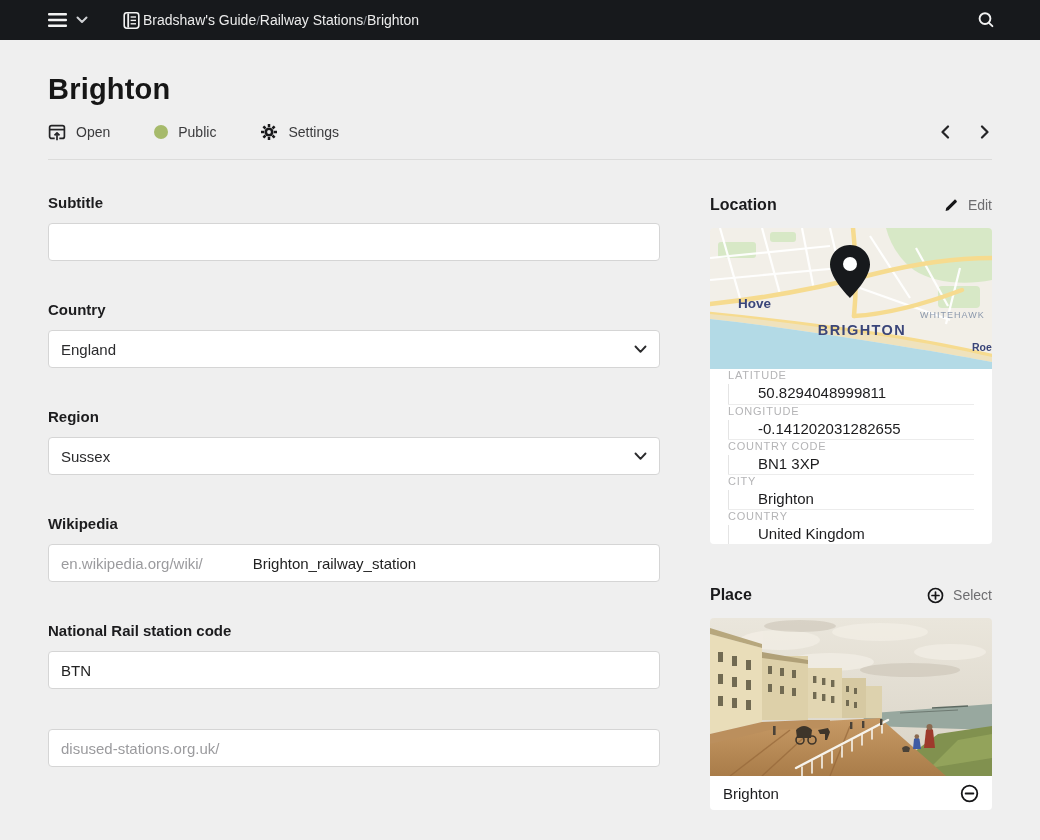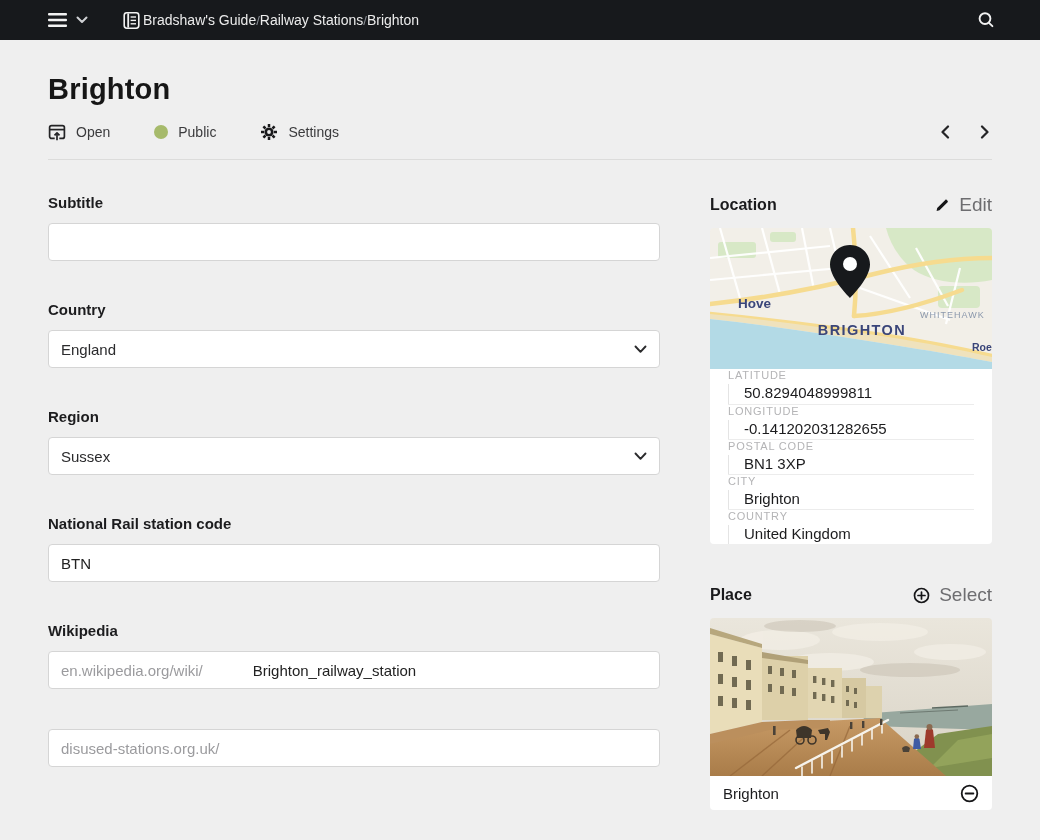--- a/index.html
+++ b/index.html
@@ -41,28 +41,28 @@
              display:flex; align-items:center; padding:0 12px; font-size:15px; color:#2b2b2d;gap:44px; }
   .f-input .prefix { color:#9b9b9e; }
   .f-input .val { margin-left:6px; color:#222; }
   .f-input.placeholder-only .prefix { margin-left:0; }
   .f-select { justify-content:space-between; cursor:pointer; }
   .f-select .sel-val { color:#2b2b2d; }
 
   
   .side-head { display:flex; align-items:center; justify-content:space-between; margin-top:34px; height:22px; }
   .side-head .s-title { font-size:16px; font-weight:700; color:#1a1a1c; }
-  .side-action { display:flex; align-items:center; gap:9px; font-size:19px; color:#6d6d70; cursor:pointer; }
+  .side-action { display:flex; align-items:center; gap:9px; font-size:14px; color:#6d6d70; cursor:pointer; }
 
   .map-card { margin-top:12px; width:282px; height:141px; border-radius:4px 4px 0 0; overflow:hidden; cursor:pointer; }
   .loc-table { background:#fff; border-radius:0 0 4px 4px; padding:0 2px; }
   .loc-row { display:flex; height:35px; margin:0 16px; border-top:1px solid #ececec;flex-direction:column; }
   .loc-row:first-child { border-top:0; }
   .loc-label { flex:0 1 43%; min-width:0; font-size:11px; letter-spacing:.8px; color:#b4b4b6; white-space:nowrap; overflow:hidden; }
-  .loc-value { flex:1 0 auto; border-left:1px solid #e4e4e4; padding-left:15px; font-size:15px; color:#1c1c1e; white-space:nowrap; }
+  .loc-value { flex:1 0 auto; border-left:1px solid #e4e4e4; padding-left:29px; font-size:15px; color:#1c1c1e; white-space:nowrap; }
 
   .place-head { margin-top:40px; }
   .place-img { margin-top:12px; width:282px; height:158px; border-radius:4px 4px 0 0; overflow:hidden; }
   .place-caption { background:#fff; height:34px; border-radius:0 0 4px 4px; display:flex;
                    align-items:center; justify-content:space-between; padding:0 13px; }
   .place-name { font-size:15px; color:#1c1c1e; }
   .icon-btn { display:flex; cursor:pointer; }
 </style>
 </head>
 <body>
@@ -182,31 +182,31 @@
         <div class="f-label">Region</div>
         <div class="f-input f-select">
           <span class="sel-val">Sussex</span>
           <svg width="13" height="9" viewBox="0 0 13 9">
               <polyline points="1.5,1.5 6.5,6.8 11.5,1.5" fill="none" stroke="#2a2a2c" stroke-width="1.9" stroke-linecap="round" stroke-linejoin="round"></polyline>
             </svg>
         </div>
       </div>
 
       <div class="field" style="margin-top:40px">
-        <div class="f-label">National Rail station code</div>
-        <div class="f-input">
-          <span class="val" style="margin-left:0">BTN</span>
-        </div>
-      </div>
-
-      <div class="field" style="margin-top:40px">
         <div class="f-label">Wikipedia</div>
         <div class="f-input">
           <span class="prefix">en.wikipedia.org/wiki/</span>
           <span class="val">Brighton_railway_station</span>
+        </div>
+      </div>
+
+      <div class="field" style="margin-top:40px">
+        <div class="f-label">National Rail station code</div>
+        <div class="f-input">
+          <span class="val" style="margin-left:0">BTN</span>
         </div>
       </div>
 
       <div class="field" style="margin-top:40px">
         <div class="f-input placeholder-only">
           <span class="prefix">disused-stations.org.uk/</span>
         </div>
       </div>
 
     </div>
@@ -271,21 +271,21 @@
       <div class="loc-table">
         <div class="loc-row">
           <span class="loc-label">LATITUDE</span>
           <span class="loc-value">50.8294048999811</span>
         </div>
         <div class="loc-row">
           <span class="loc-label">LONGITUDE</span>
           <span class="loc-value">-0.141202031282655</span>
         </div>
         <div class="loc-row">
-          <span class="loc-label">POSTAL CODE</span>
+          <span class="loc-label">COUNTRY CODE</span>
           <span class="loc-value">BN1 3XP</span>
         </div>
         <div class="loc-row">
           <span class="loc-label">CITY</span>
           <span class="loc-value">Brighton</span>
         </div>
         <div class="loc-row">
           <span class="loc-label">COUNTRY</span>
           <span class="loc-value">United Kingdom</span>
         </div>

